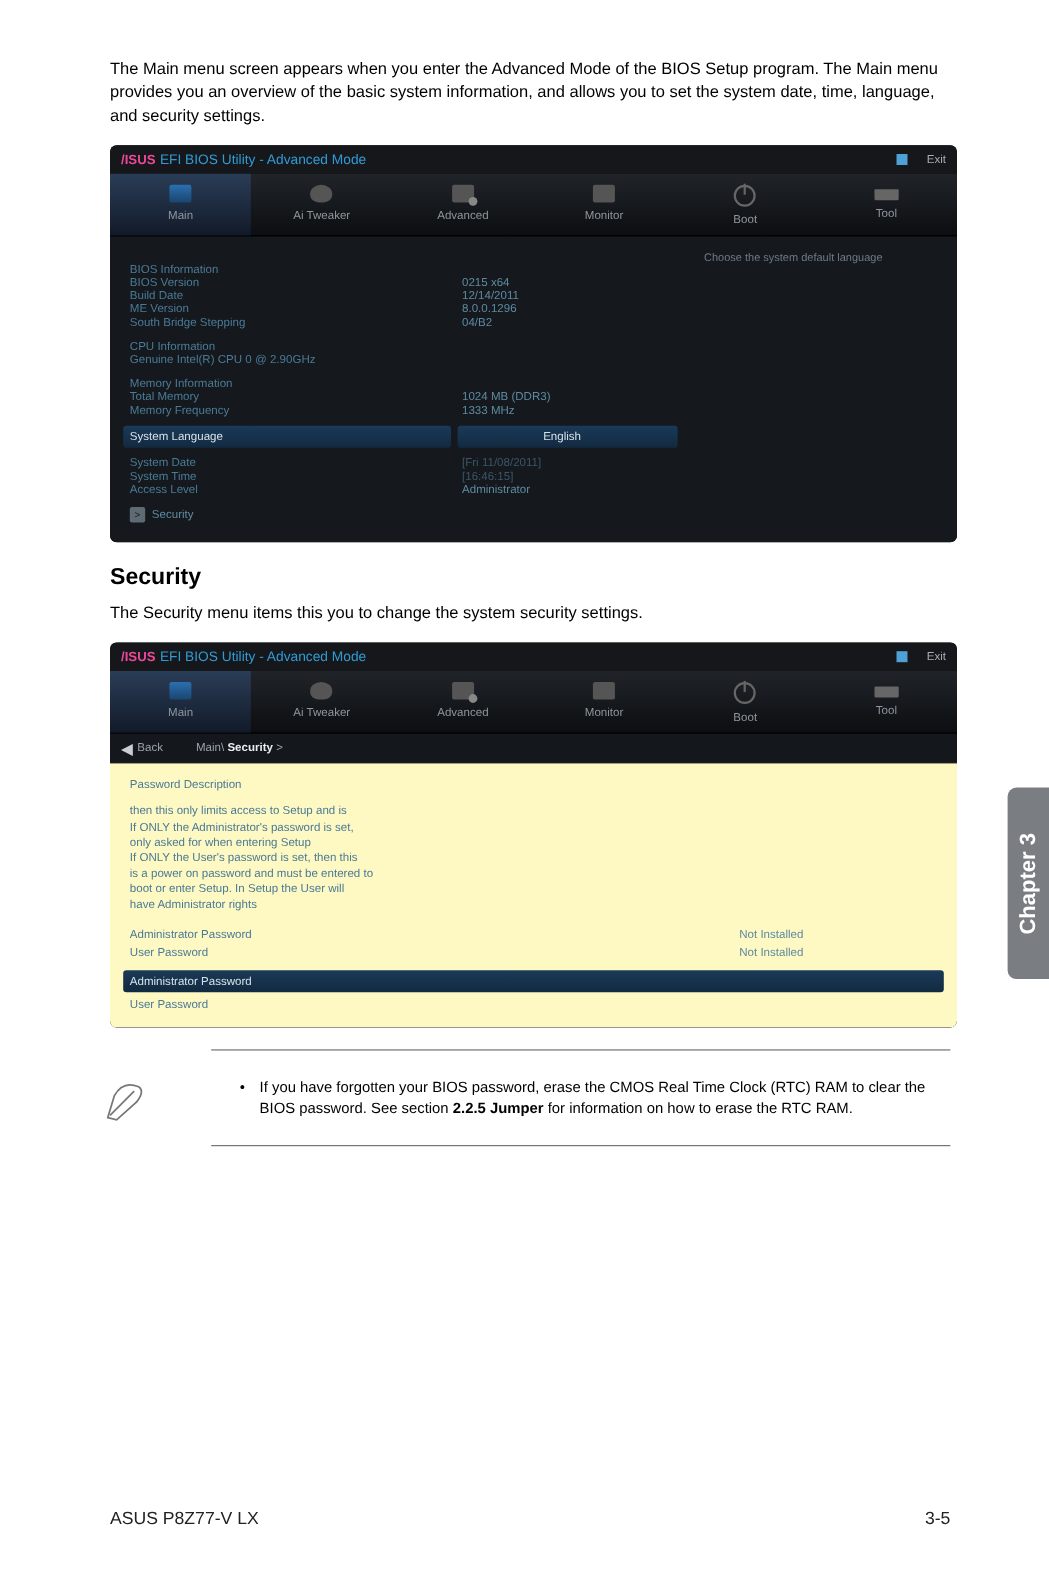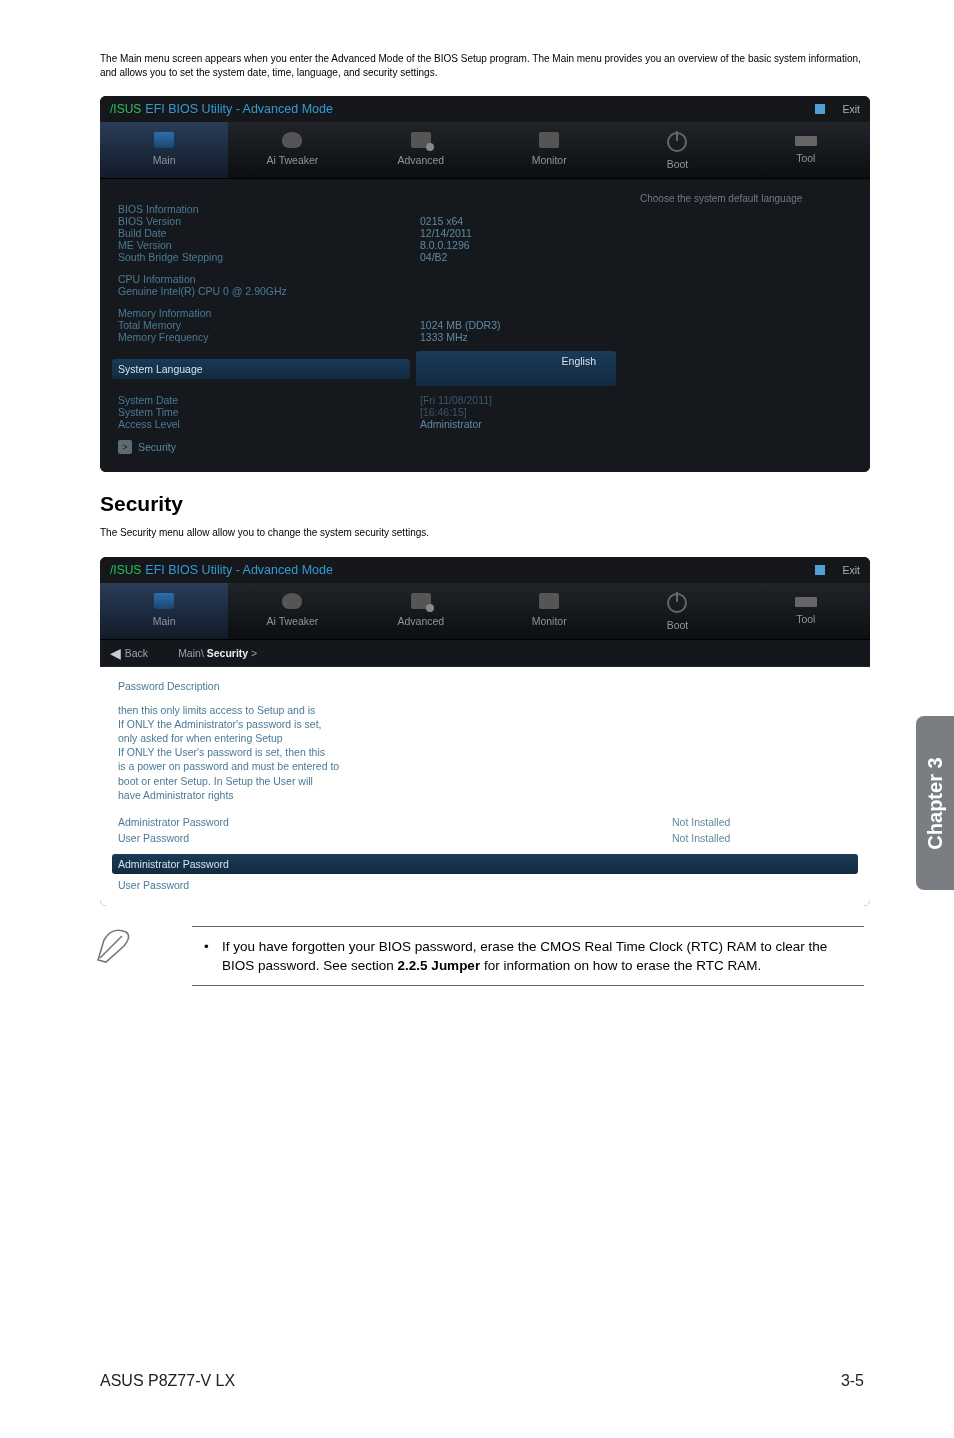--- a/index.html
+++ b/index.html
@@ -1,22 +1,22 @@
 <!DOCTYPE html>
 <html><head>
 <meta charset="utf-8">
 <style>
 html,body{margin:0;padding:0;background:#fff;font-family:Arial,Helvetica,sans-serif}
 .page{width:954px;height:1438px;position:relative;box-sizing:border-box;padding:52px 90px 0 100px}
 .h1{font-size:30px;font-weight:bold;margin:0 0 14px 0}
 .h1-num{display:inline-block;width:90px}
-.body-text{font-size:10px;line-height:1.42;margin:0 0 16px 0}
+.body-text{font-size:15px;line-height:1.42;margin:0 0 16px 0}
 .bios-box{width:770px;border-radius:6px;overflow:hidden;background:#000;font-family:Arial,sans-serif;font-size:10.5px;color:#5e8aa0;margin-bottom:20px}
 .bios-title-row{display:flex;align-items:center;background:#16171a;padding:6px 10px}
-.bios-logo{color:#22c55e;font-size:12px;font-weight:normal;letter-spacing:0}
+.bios-logo{color:#ec4899;font-size:12px;font-weight:bold;letter-spacing:0}
 .bios-title{color:#2f9bd6;font-size:12.5px;margin-left:4px}
 .bios-exit{margin-left:auto;color:#a8aeb4;font-size:10.5px;display:flex;align-items:center;gap:17px}
 .exit-icon{width:10px;height:10px;background:#4fa0d4}
 .bios-tabs{display:flex;background:linear-gradient(#202429,#0c0e11);border-bottom:1px solid #000}
 .bios-tab{flex:1;text-align:center;padding:10px 0 8px 0;color:#8e959c;position:relative}
 .bios-tab.active{background:linear-gradient(#2a3d57,#121a29)}
 .tab-icon{display:block;margin:0 auto 6px auto;width:20px;height:16px}
 .tab-icon.main{background:linear-gradient(#2b6fb0,#1a4670);border-radius:2px}
 .tab-icon.tweaker{background:#555;border-radius:50% 50% 40% 40%}
 .tab-icon.adv{background:#555;border-radius:2px;position:relative}
@@ -28,38 +28,38 @@
 .tab-label{font-size:10.5px}
 .bios-body{display:flex;background:#15191e}
 .bios-left{flex:1;padding:14px 18px 18px 18px}
 .bios-right{width:218px;padding:14px 12px;color:#6e7a85;font-size:10px}
 .info-row{display:flex}
 .info-label{flex:1;color:#4a7a96}
 .info-val{width:190px;color:#5e8aa0}
 .sect-gap{height:10px}
 .sys-lang-row{display:flex;align-items:center;margin:8px -6px}
 .sys-lang-label{flex:1;padding:4px 6px;background:linear-gradient(#1a3a58,#122a40);color:#d6e2ea;border-radius:3px}
-.sys-lang-val{width:170px;text-align:right;padding:4px 20px 19px 10px;background:linear-gradient(#1a3a58,#122a40);color:#d6e2ea;margin-left:6px;border-radius:3px}
+.sys-lang-val{width:170px;text-align:center;padding:4px 20px 4px 10px;background:linear-gradient(#1a3a58,#122a40);color:#d6e2ea;margin-left:6px;border-radius:3px}
 .dim{color:#3b5568}
 .sec-row{display:flex;align-items:center;margin-top:10px}
 .sec-arrow{width:14px;height:14px;background:#5f6b74;color:#0f1418;text-align:center;line-height:14px;font-size:9px;border-radius:2px;margin-right:6px}
 .h2{font-size:21px;font-weight:bold;margin:10px 0 10px 0}
 .back-row{display:flex;align-items:center;background:#14181d;padding:5px 10px;font-size:10.5px;color:#99a2aa;border-bottom:1px solid #222}
 .back-arrow{color:#c8ced4;margin-right:4px;font-size:14px}
 .crumb-strong{color:#e8edf1;font-weight:bold}
-.bios2-body{display:flex;background:#ffffff}
+.bios2-body{display:flex;background:#fef9c3}
 .bios2-left{flex:1;padding:12px 18px 14px 18px}
 .bios2-right{width:218px;padding:12px 12px;color:#6e7a85;font-size:10px;line-height:1.35}
 .desc-line{color:#4a7a96;line-height:1.35}
 .pw-row{display:flex;margin-top:4px}
 .pw-label{flex:1;color:#4a7a96}
 .pw-val{width:180px;color:#5e8aa0}
 .adm-row{padding:4px 6px;background:linear-gradient(#1a3a58,#122a40);color:#d6e2ea;margin:10px -6px 0 -6px;border-radius:3px}
 .note-box{border-top:1px solid #666;border-bottom:1px solid #666;margin:16px 0 0 92px;padding:10px 4px;font-size:13.5px;line-height:1.42}
-.note-ul{margin:0;padding:0;list-style:none}
+.note-ul{margin:14px;padding:0;list-style:none}
 .note-ul li{position:relative;padding-left:26px;margin-bottom:10px}
 .note-ul li:before{content:"•";position:absolute;left:8px;top:0}
 .note-ul li:last-child{margin-bottom:0}
 .pencil{position:absolute;left:92px;width:46px;height:46px;margin-top:-66px}
 .pencil svg{width:46px;height:46px}
 .side-tab{position:absolute;right:0;top:716px;width:38px;height:174px;background:#7a7e83;border-radius:8px 0 0 8px;color:#fff;font-size:20px;font-weight:bold;display:flex;align-items:center;justify-content:center}
 .side-tab span{transform:rotate(-90deg);white-space:nowrap}
 .footer{position:absolute;bottom:48px;left:100px;right:90px;display:flex;justify-content:space-between;font-size:16px;color:#222}
 b{font-weight:bold}
 </style>
@@ -150,21 +150,21 @@
           <span>Security</span>
         </div>
       </div>
       <div class="bios-right">
         <div>Choose the system default language</div>
       </div>
     </div>
   </div>
 
   <div class="h2">Security</div>
-  <p class="body-text">The Security menu allow allow you to change the system security settings.</p>
+  <p class="body-text">The Security menu items this you to change the system security settings.</p>
 
   <div class="bios-box">
     <div class="bios-title-row">
       <span class="bios-logo">/ISUS</span>
       <span class="bios-title">EFI BIOS Utility - Advanced Mode</span>
       <span class="bios-exit">
           <span class="exit-icon"></span>
           <span>Exit</span>
         </span>
     </div>

